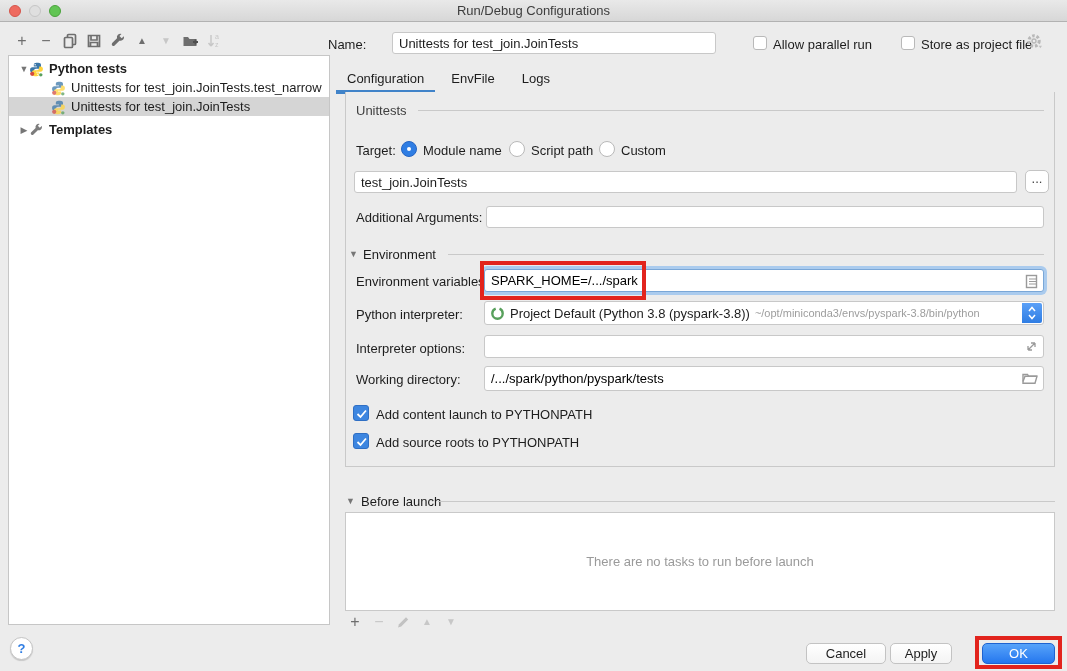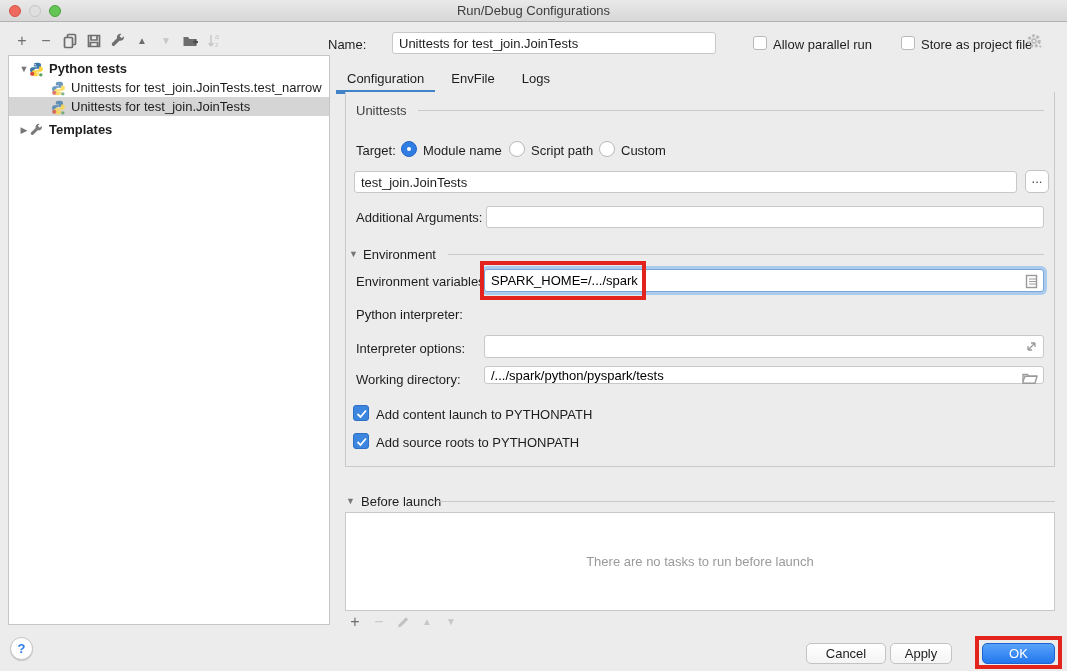--- a/index.html
+++ b/index.html
@@ -242,33 +242,45 @@
     <span class="ficon">
       <svg width="13" height="15">
           <rect x="1.5" y="1.5" width="10" height="12" fill="none" stroke="#9a9a9a" stroke-width="1.4"></rect>
           <path d="M4 5 h7 M4 7.5 h7 M4 10 h7" stroke="#9a9a9a" stroke-width="1.2"></path>
         </svg>
     </span>
   </div>
   <div class="annotation" style="left:134px; top:169px; width:166px; height:39px;"></div>
 
   <div class="lbl" style="left:10px; top:215px; position:absolute;">Python interpreter:</div>
+  <div class="combo" style="left:138px; top:209px; width:560px; height:24px;">
+    <svg width="15" height="15">
+        <circle cx="7.5" cy="7.5" r="5.2" fill="none" stroke="#58a05c" stroke-width="2.4" stroke-dasharray="22 4"></circle>
+      </svg>
+    <span class="val">Project Default (Python 3.8 (pyspark-3.8))</span>
+    <span class="path">~/opt/miniconda3/envs/pyspark-3.8/bin/python</span>
+    <span class="stepper">
+      <svg width="10" height="16">
+          <path d="M2 6 l3-3.5 3 3.5 M2 10 l3 3.5 3-3.5" fill="none" stroke="#fff" stroke-width="1.5"></path>
+        </svg>
+    </span>
+  </div>
 
   <div class="lbl" style="left:10px; top:249px; position:absolute;">Interpreter options:</div>
   <div class="fieldbox" style="left:138px; top:243px; width:560px; height:23px;">
     <input style="position: absolute; left: 0px; top: 0px; width: 100%; height: 100%; border: none; outline: none; padding: 0px 24px 0px 6px; font: 13px &quot;Liberation Sans&quot;, sans-serif; background: transparent;" value="">
     <span class="ficon">
       <svg width="13" height="13">
           <path d="M3 10 L10 3 M10 3 h-4 M10 3 v4 M3 10 h4 M3 10 v-4" fill="none" stroke="#9a9a9a" stroke-width="1.3"></path>
         </svg>
     </span>
   </div>
 
   <div class="lbl" style="left:10px; top:280px; position:absolute;">Working directory:</div>
-  <div class="fieldbox" style="left:138px; top:274px; width:560px; height:18px;">
+  <div class="fieldbox" style="left:138px; top:274px; width:560px; height:25px;">
     <input style="position: absolute; left: 0px; top: 0px; width: 100%; height: 100%; border: none; outline: none; padding: 0px 26px 0px 6px; font: 13px &quot;Liberation Sans&quot;, sans-serif; background: transparent;" value="/.../spark/python/pyspark/tests">
     <span class="ficon">
       <svg width="16" height="13">
           <path d="M1 3.5 h4.5 l1.3 1.8 H15 l-2 7 H1 z" fill="none" stroke="#9a9a9a" stroke-width="1.4"></path>
           <path d="M1 10.5 l2-5.2 h12" fill="none" stroke="#9a9a9a" stroke-width="1.4"></path>
         </svg>
     </span>
   </div>
 
   <div class="cbx" style="left:7px; top:313px;">

